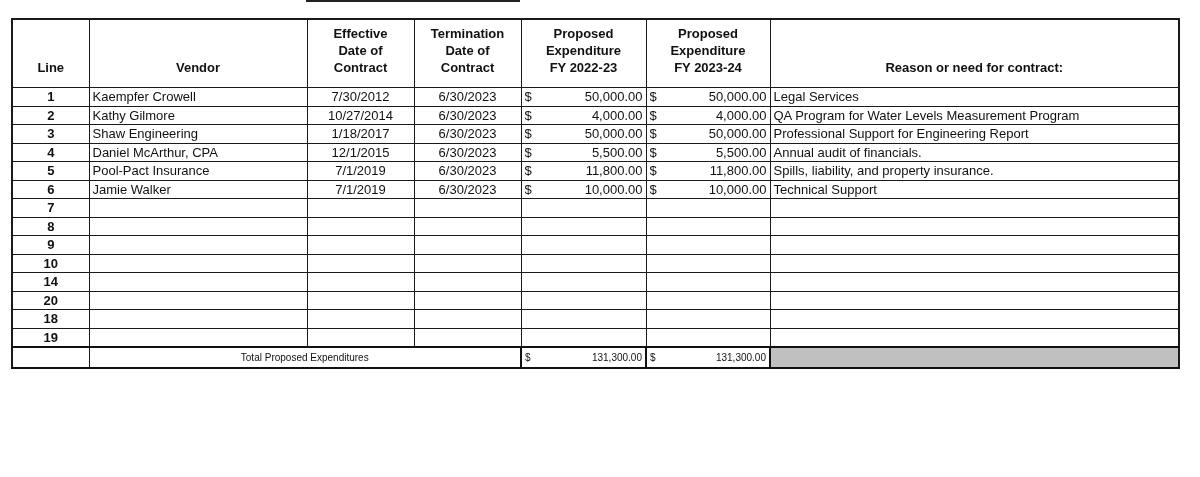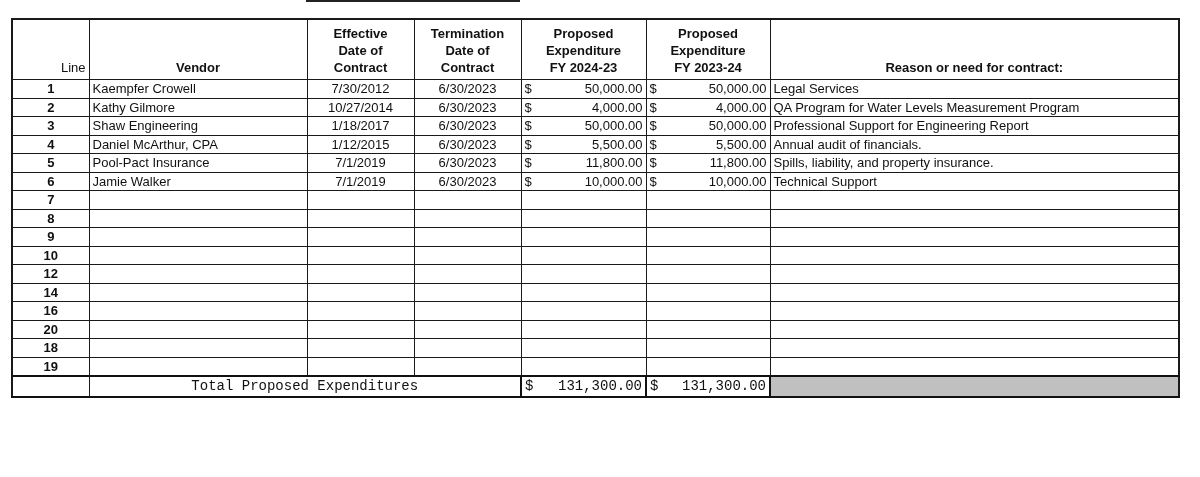--- a/index.html
+++ b/index.html
@@ -4,29 +4,29 @@
 <style>
   html, body { margin:0; padding:0; background:#ffffff; }
   body { width:1200px; height:477px; position:relative; overflow:hidden;
          font-family:"Liberation Sans", sans-serif; color:#111; }
   .topline { position:absolute; left:306px; top:0; width:214px; height:2px; background:#222; }
   table.sheet { position:absolute; left:11px; top:18px; border-collapse:collapse; table-layout:fixed;
                 border:2px solid #1a1a1a; }
   table.sheet td, table.sheet th { border:1.5px solid #1a1a1a; padding:0 3px; font-size:13px;
                 height:17.5px; line-height:17px; white-space:nowrap; overflow:hidden; }
   th { font-weight:bold; vertical-align:bottom; text-align:center; font-size:14.5px; line-height:19px; }
-  th.line-h { text-align:right; font-weight:normal; font-size:14px; padding-left:2px; }
+  th.line-h { text-align:center; font-weight:bold; font-size:14px; padding-left:2px; }
   th.vendor-h { font-size:16px;margin-top:12px; }
   th.reason-h { font-size:15px; }
-  tr.head th { height:56px; padding-bottom:3px; }
+  tr.head th { height:56px; padding-bottom:11px; }
   td.num { text-align:center; font-weight:bold; }
   td.date { text-align:center; }
   td.money { padding:0 3px; }
   .money-wrap { display:flex; justify-content:space-between; }
-  tr.total td { height:19px; border-top:2.5px solid #111; border-bottom:2.5px solid #111; font-size:14px;font-family:Liberation Mono, monospace; }
+  tr.total td { height:19px; border-top:2.5px solid #111; border-bottom:2.5px solid #111; font-size:10px; }
   tr.total td.label { text-align:center; }
   tr.total td.shade { background:#c0c0c0; }
   tr.total td.tmoney { border-left:2.5px solid #111; border-right:2.5px solid #111; }
 </style>
 </head>
 <body>
 
 <div class="topline"></div>
 
 <table class="sheet">
@@ -49,21 +49,21 @@
         <div>Contract</div>
       </th>
       <th>
         <div>Termination</div>
         <div>Date of</div>
         <div>Contract</div>
       </th>
       <th>
         <div>Proposed</div>
         <div>Expenditure</div>
-        <div>FY 2024-23</div>
+        <div>FY 2022-23</div>
       </th>
       <th>
         <div>Proposed</div>
         <div>Expenditure</div>
         <div>FY 2023-24</div>
       </th>
       <th class="reason-h">Reason or need for contract:</th>
     </tr>
   </thead>
   <tbody id="body-rows">
@@ -120,21 +120,21 @@
           <div class="money-wrap">
             <span>$</span>
             <span>50,000.00</span>
           </div>
         </td>
         <td>Professional Support for Engineering Report</td>
       </tr>
       <tr>
         <td class="num">4</td>
         <td>Daniel McArthur, CPA</td>
-        <td class="date">1/12/2015</td>
+        <td class="date">12/1/2015</td>
         <td class="date">6/30/2023</td>
         <td class="money">
           <div class="money-wrap">
             <span>$</span>
             <span>5,500.00</span>
           </div>
         </td>
         <td class="money">
           <div class="money-wrap">
             <span>$</span>
@@ -211,39 +211,21 @@
       <tr>
         <td class="num">10</td>
         <td></td>
         <td class="date"></td>
         <td class="date"></td>
         <td class="money"></td>
         <td class="money"></td>
         <td></td>
       </tr>
       <tr>
-        <td class="num">12</td>
-        <td></td>
-        <td class="date"></td>
-        <td class="date"></td>
-        <td class="money"></td>
-        <td class="money"></td>
-        <td></td>
-      </tr>
-      <tr>
         <td class="num">14</td>
-        <td></td>
-        <td class="date"></td>
-        <td class="date"></td>
-        <td class="money"></td>
-        <td class="money"></td>
-        <td></td>
-      </tr>
-      <tr>
-        <td class="num">16</td>
         <td></td>
         <td class="date"></td>
         <td class="date"></td>
         <td class="money"></td>
         <td class="money"></td>
         <td></td>
       </tr>
       <tr>
         <td class="num">20</td>
         <td></td>

